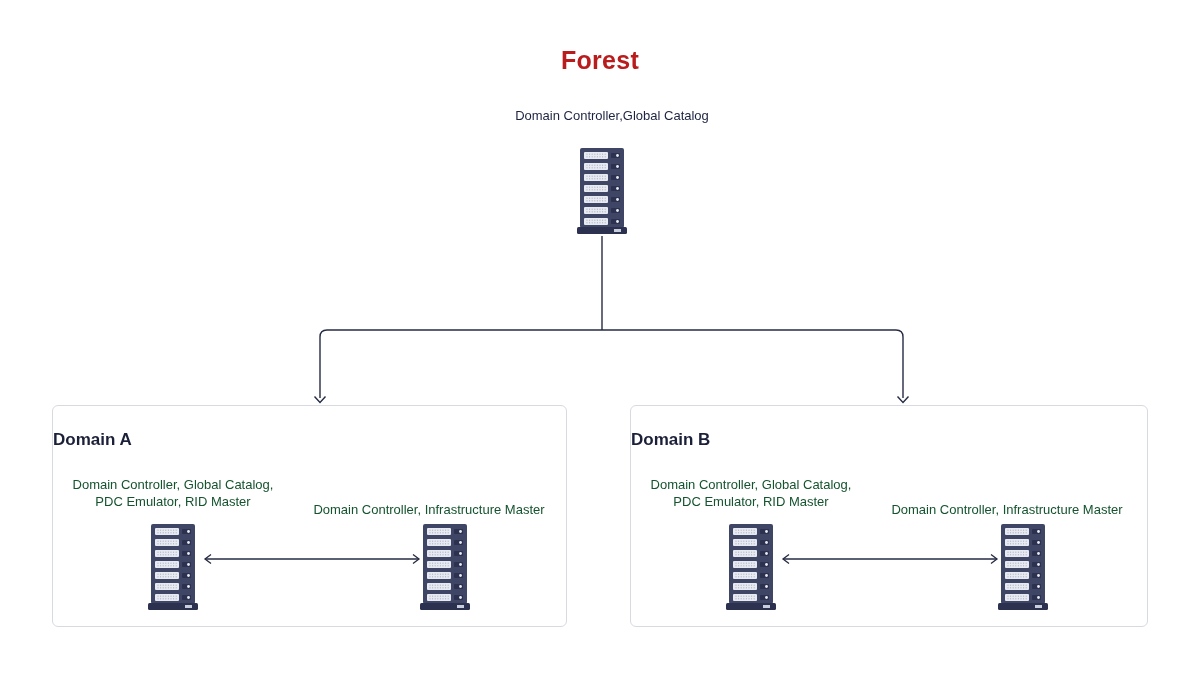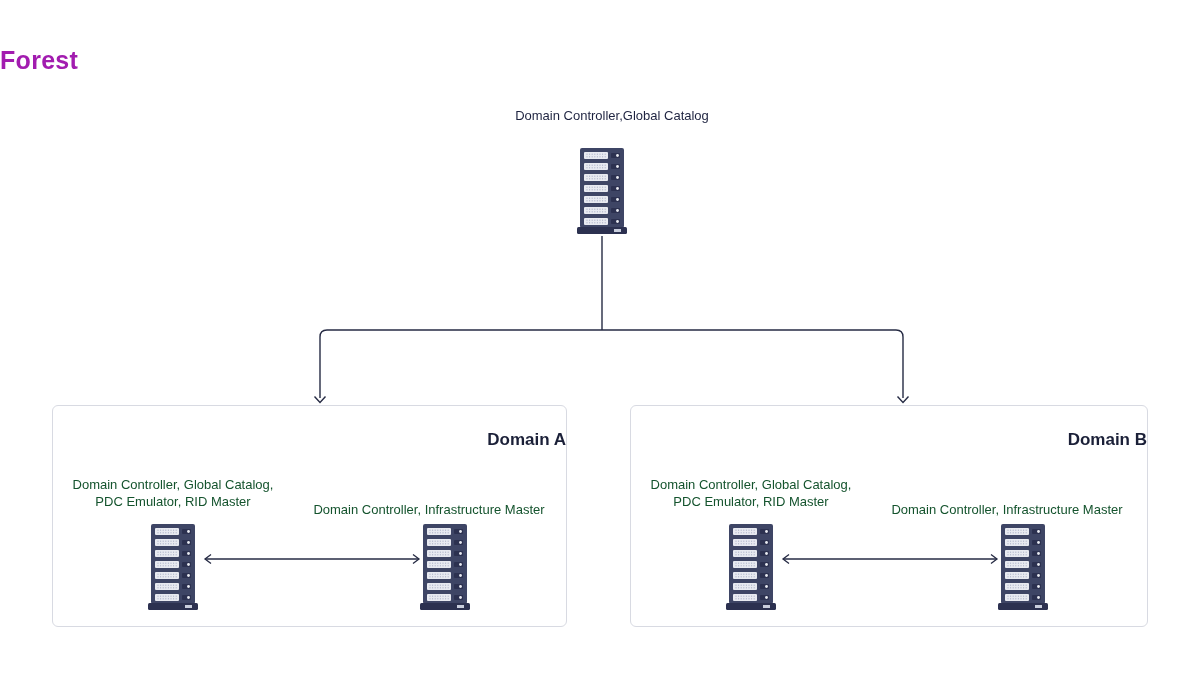--- a/index.html
+++ b/index.html
@@ -11,25 +11,25 @@
   .canvas {
     position: relative;
     width: 1200px;
     height: 673px;
     background: #ffffff;
     overflow: hidden;
   }
   .diagram-title {
     position: absolute;
     top: 46px; left: 0; right: 0;
-    text-align: left;
+    text-align: center;
     font-size: 25px;
     font-weight: 700;
     letter-spacing: 0.3px;
-    color: #a21caf;
+    color: #b91c1c;
   }
   .root-label {
     position: absolute;
     top: 107px; left: 0; right: 0;
     text-align: center;
     font-size: 13px;
     line-height: 17px;
     color: #1e2340;
     padding-left: 24px;
   }
@@ -53,21 +53,21 @@
     height: 222px;
     border: 1px solid #d8dae2;
     border-radius: 6px;
     background: #ffffff;
   }
   .box-a { left: 52px; }
   .box-b { left: 630px; width: 518px; }
   .domain-title {
     position: absolute;
     top: 24px; left: 0; right: 0;
-    text-align: right;
+    text-align: left;
     font-size: 17px;
     font-weight: 700;
     color: #1b2038;
   }
   .srv-label {
     position: absolute;
     font-size: 13px;
     line-height: 17px;
     text-align: center;
     color: #14532d;

